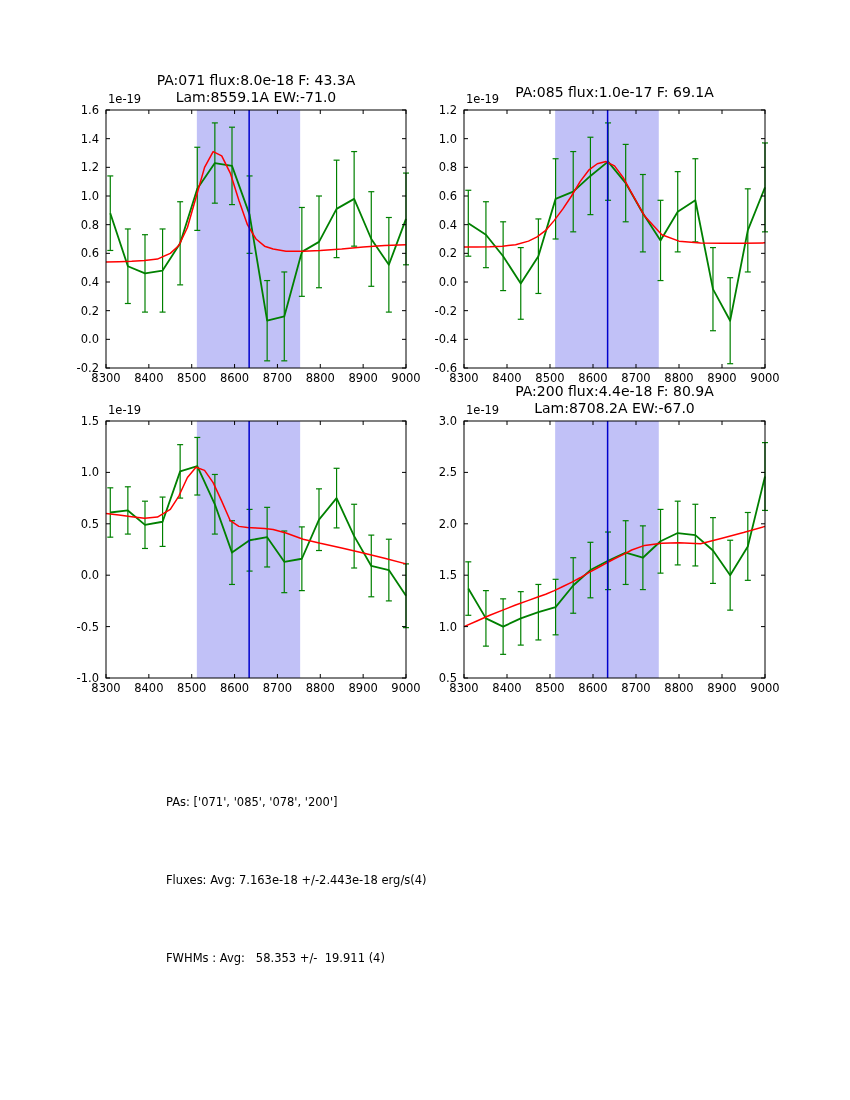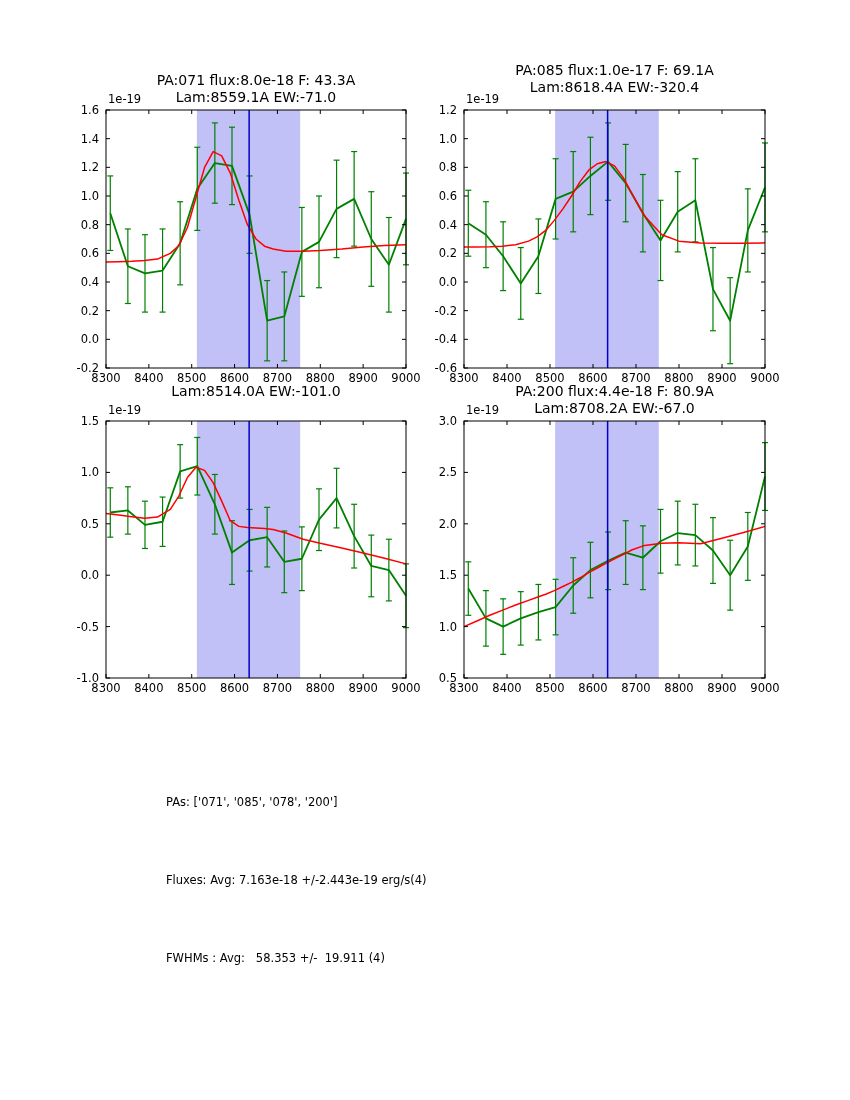--- a/index.html
+++ b/index.html
@@ -492,31 +492,29 @@
         <text x="457" y="425" stroke="none">3.0</text>
       </g>
       <text x="466" y="414" font-size="11.5px">1e-19</text>
     </g>
   </svg>
 
 <div class="ptitle" style="left:106px;top:72px;width:300px;">
   <div>PA:071 flux:8.0e-18 F: 43.3A</div>
   <div>Lam:8559.1A EW:-71.0</div>
 </div>
-<div class="ptitle" style="left:464px;top:62px;width:301px;">
+<div class="ptitle" style="left:464px;top:84px;width:301px;">
   <div>PA:085 flux:1.0e-17 F: 69.1A</div>
-  <div>Lam:8618.4A EW:-320.4</div>
 </div>
 <div class="ptitle" style="left:106px;top:383px;width:300px;">
-  <div>Lam:8514.0A EW:-101.0</div>
 </div>
 <div class="ptitle" style="left:464px;top:383px;width:301px;">
   <div>PA:200 flux:4.4e-18 F: 80.9A</div>
   <div>Lam:8708.2A EW:-67.0</div>
 </div>
 
 <div class="summary">
   <div>PAs: ['071', '085', '078', '200']</div>
-  <div>Fluxes: Avg: 7.163e-18 +/-2.443e-19 erg/s(4)</div>
+  <div>Fluxes: Avg: 7.163e-18 +/-2.443e-18 erg/s(4)</div>
   <div>FWHMs : Avg:   58.353 +/-  19.911 (4)</div>
   
   
 </div>
 
 </body></html>

